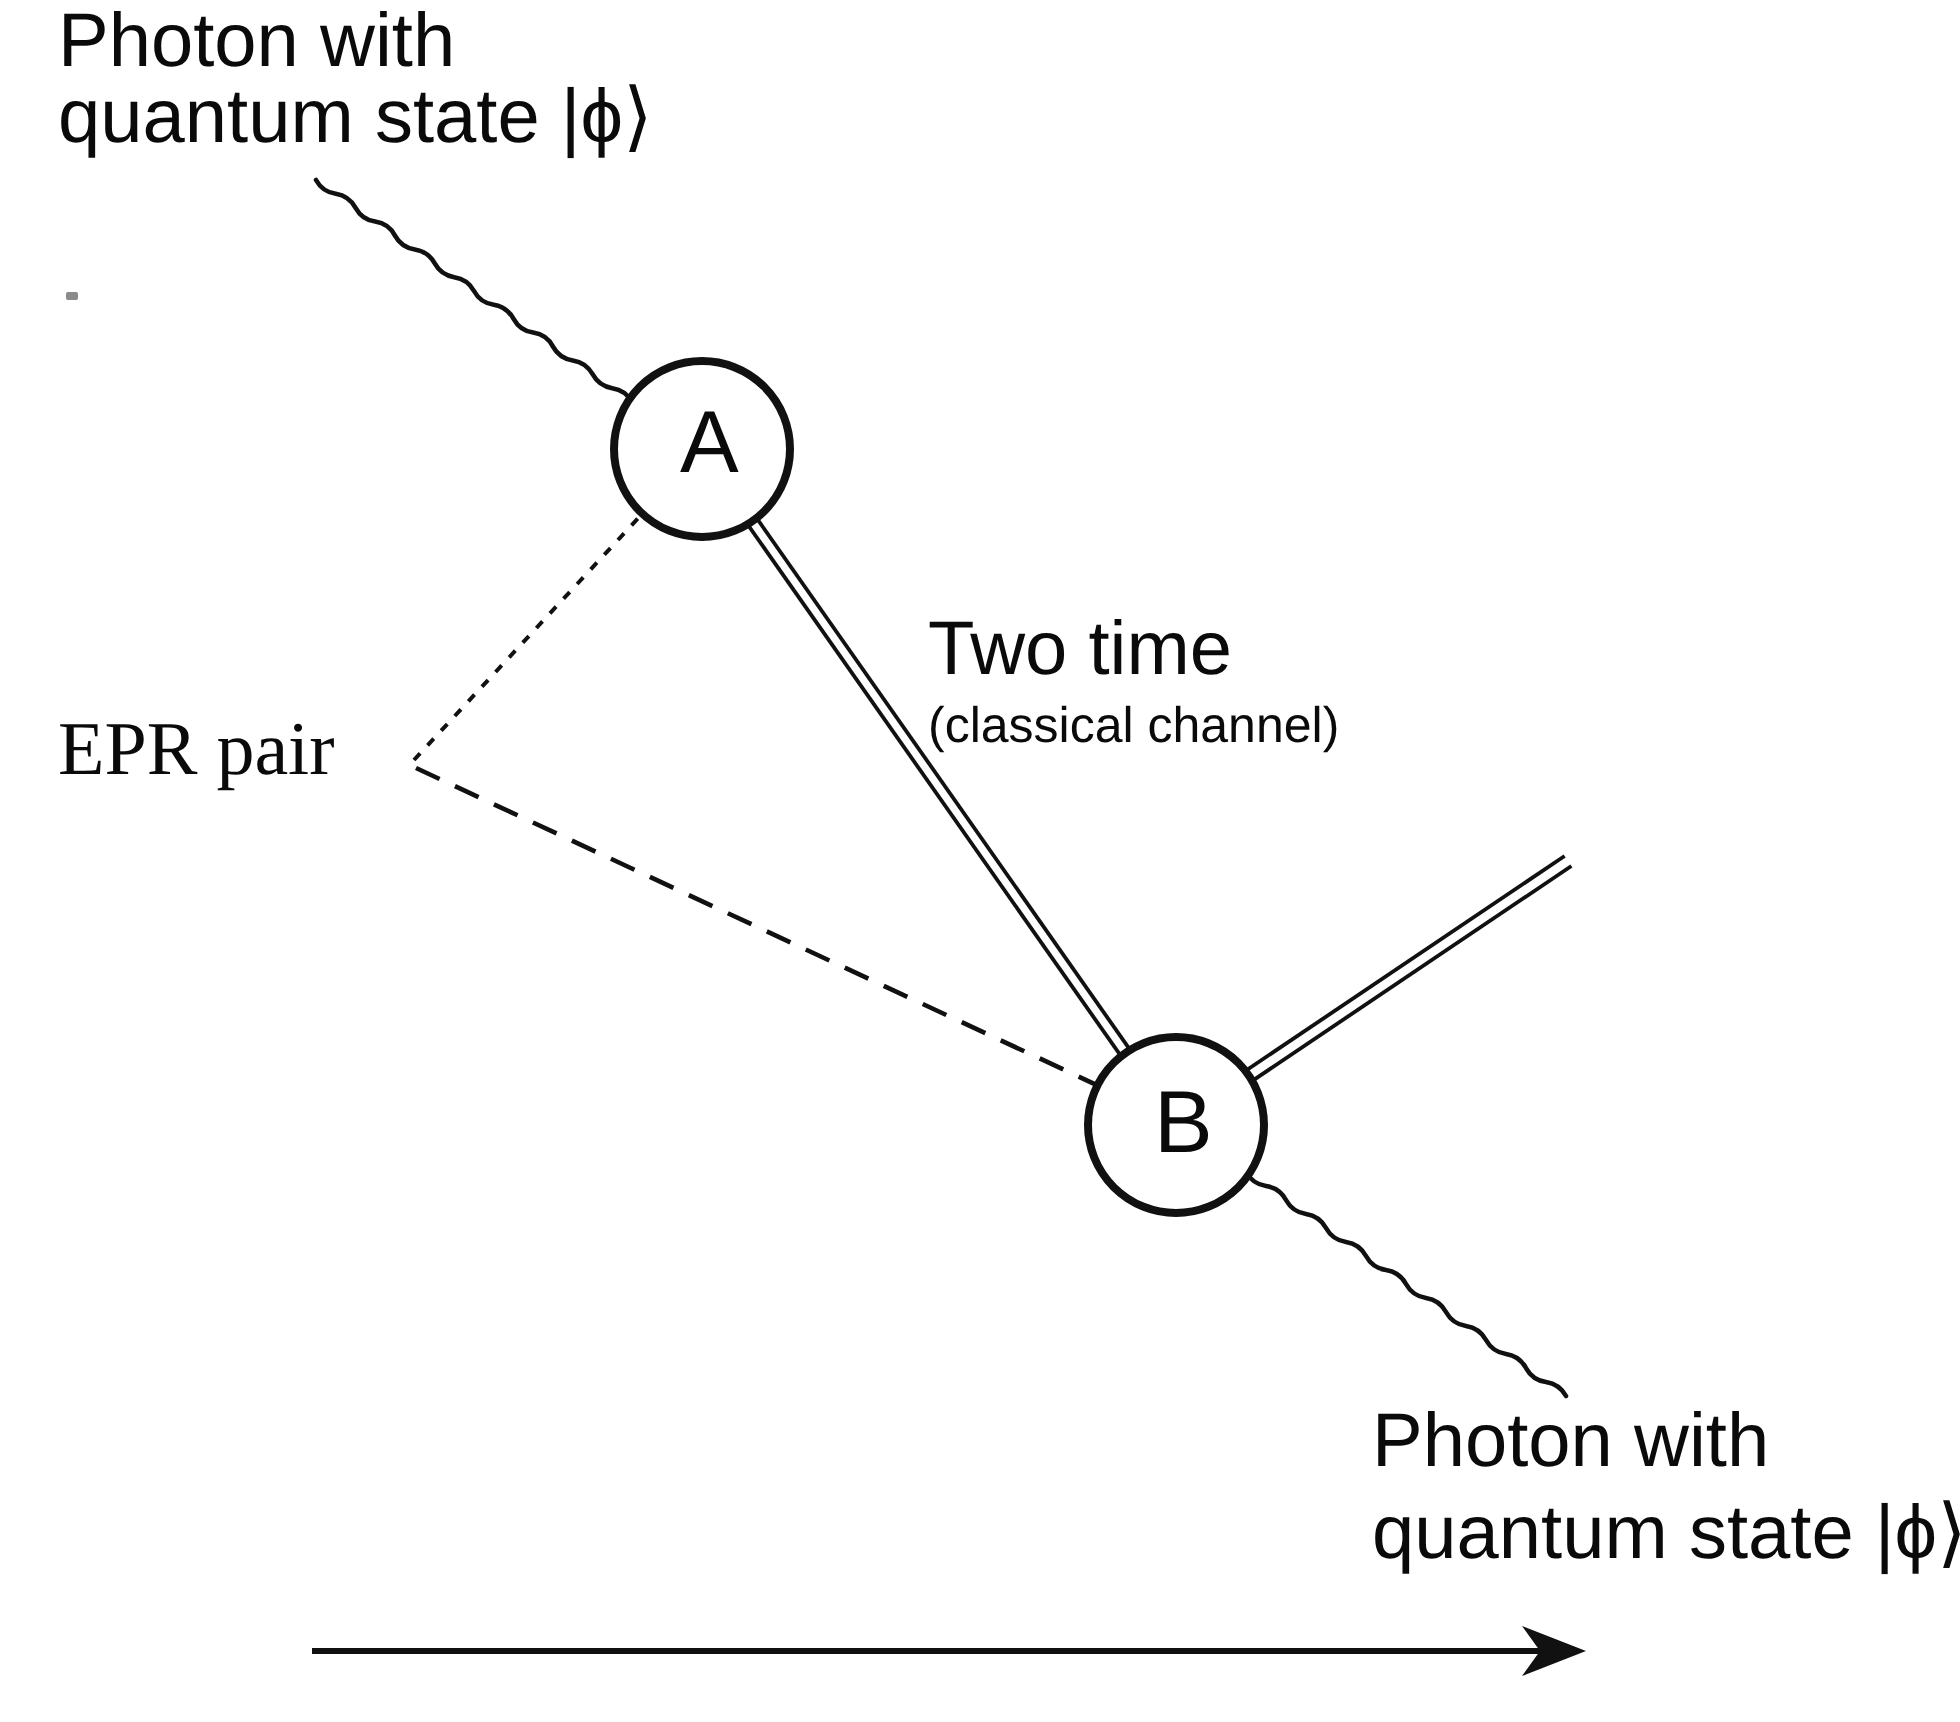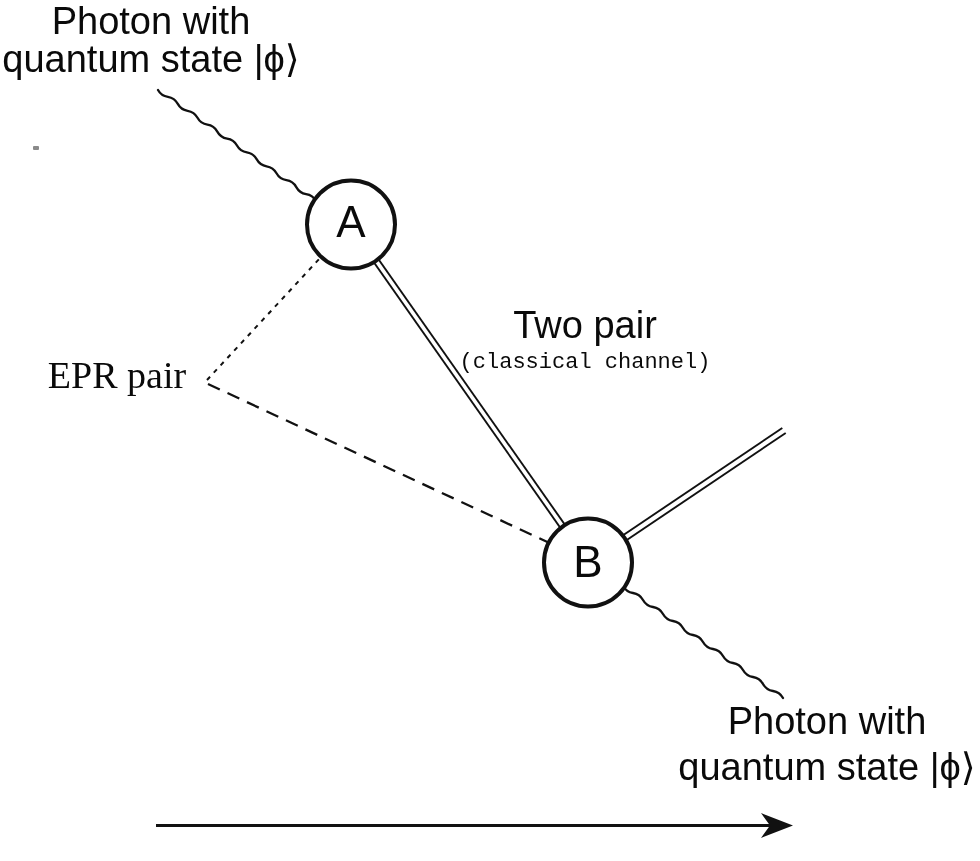--- a/index.html
+++ b/index.html
@@ -7,23 +7,23 @@
   #stage {
     position: relative;
     width: 980px;
     height: 861px;
     background: #ffffff;
     font-family: "Liberation Sans", "DejaVu Sans", sans-serif;
     color: #0a0a0a;
     overflow: hidden;
   }
   #diagram-svg { position: absolute; left: 0; top: 0; }
-  .lbl { position: absolute; text-align: center; white-space: nowrap; }
+  .lbl { position: absolute; white-space: nowrap; padding-left: 29px; }
   .lbl-main { font-size: 38px; line-height: 38px; }
-  .lbl-sub  { font-size: 22px; line-height: 34px; font-family: Liberation Mono, monospace; }
+  .lbl-sub  { font-size: 25px; line-height: 34px; }
   .node-letter { font-size: 44px; line-height: 46px; }
   #photon-top    { left: 0px;   top: 2px;   width: 302px; }
   #photon-bottom { left: 657px; top: 698px; width: 340px; line-height: 46px; }
   #epr-title        { left: 0px;   top: 356px; width: 234px; font-family: Liberation Serif, serif; }
   #epr-subtitle     { left: 0px;   top: 404px; width: 234px; }
   #classical-title    { left: 435px; top: 306px; width: 300px; }
   #classical-subtitle { left: 435px; top: 346px; width: 300px; }
   #node-a-label { left: 311px; top: 199px; width: 80px; }
   #node-b-label { left: 548px; top: 539px; width: 80px; }
   #time-label { left: 405px; top: 862px; width: 120px; font-size: 39px; line-height: 34px; }
@@ -64,21 +64,21 @@
     <rect x="33" y="146" width="6" height="4" rx="1" fill="#8a8a8a"></rect>
   </svg>
 
   <div class="lbl lbl-main" id="photon-top">
     <div>Photon with</div>
     <div>quantum state |ϕ⟩</div>
   </div>
 
   <div class="lbl lbl-main" id="epr-title">EPR pair</div>
 
-  <div class="lbl lbl-main" id="classical-title">Two pair</div>
+  <div class="lbl lbl-main" id="classical-title">Two time</div>
   <div class="lbl lbl-sub" id="classical-subtitle">(classical channel)</div>
 
   <div class="lbl node-letter" id="node-a-label">A</div>
   <div class="lbl node-letter" id="node-b-label">B</div>
 
   <div class="lbl lbl-main" id="photon-bottom">
     <div>Photon with</div>
     <div>quantum state |ϕ⟩</div>
   </div>
 

